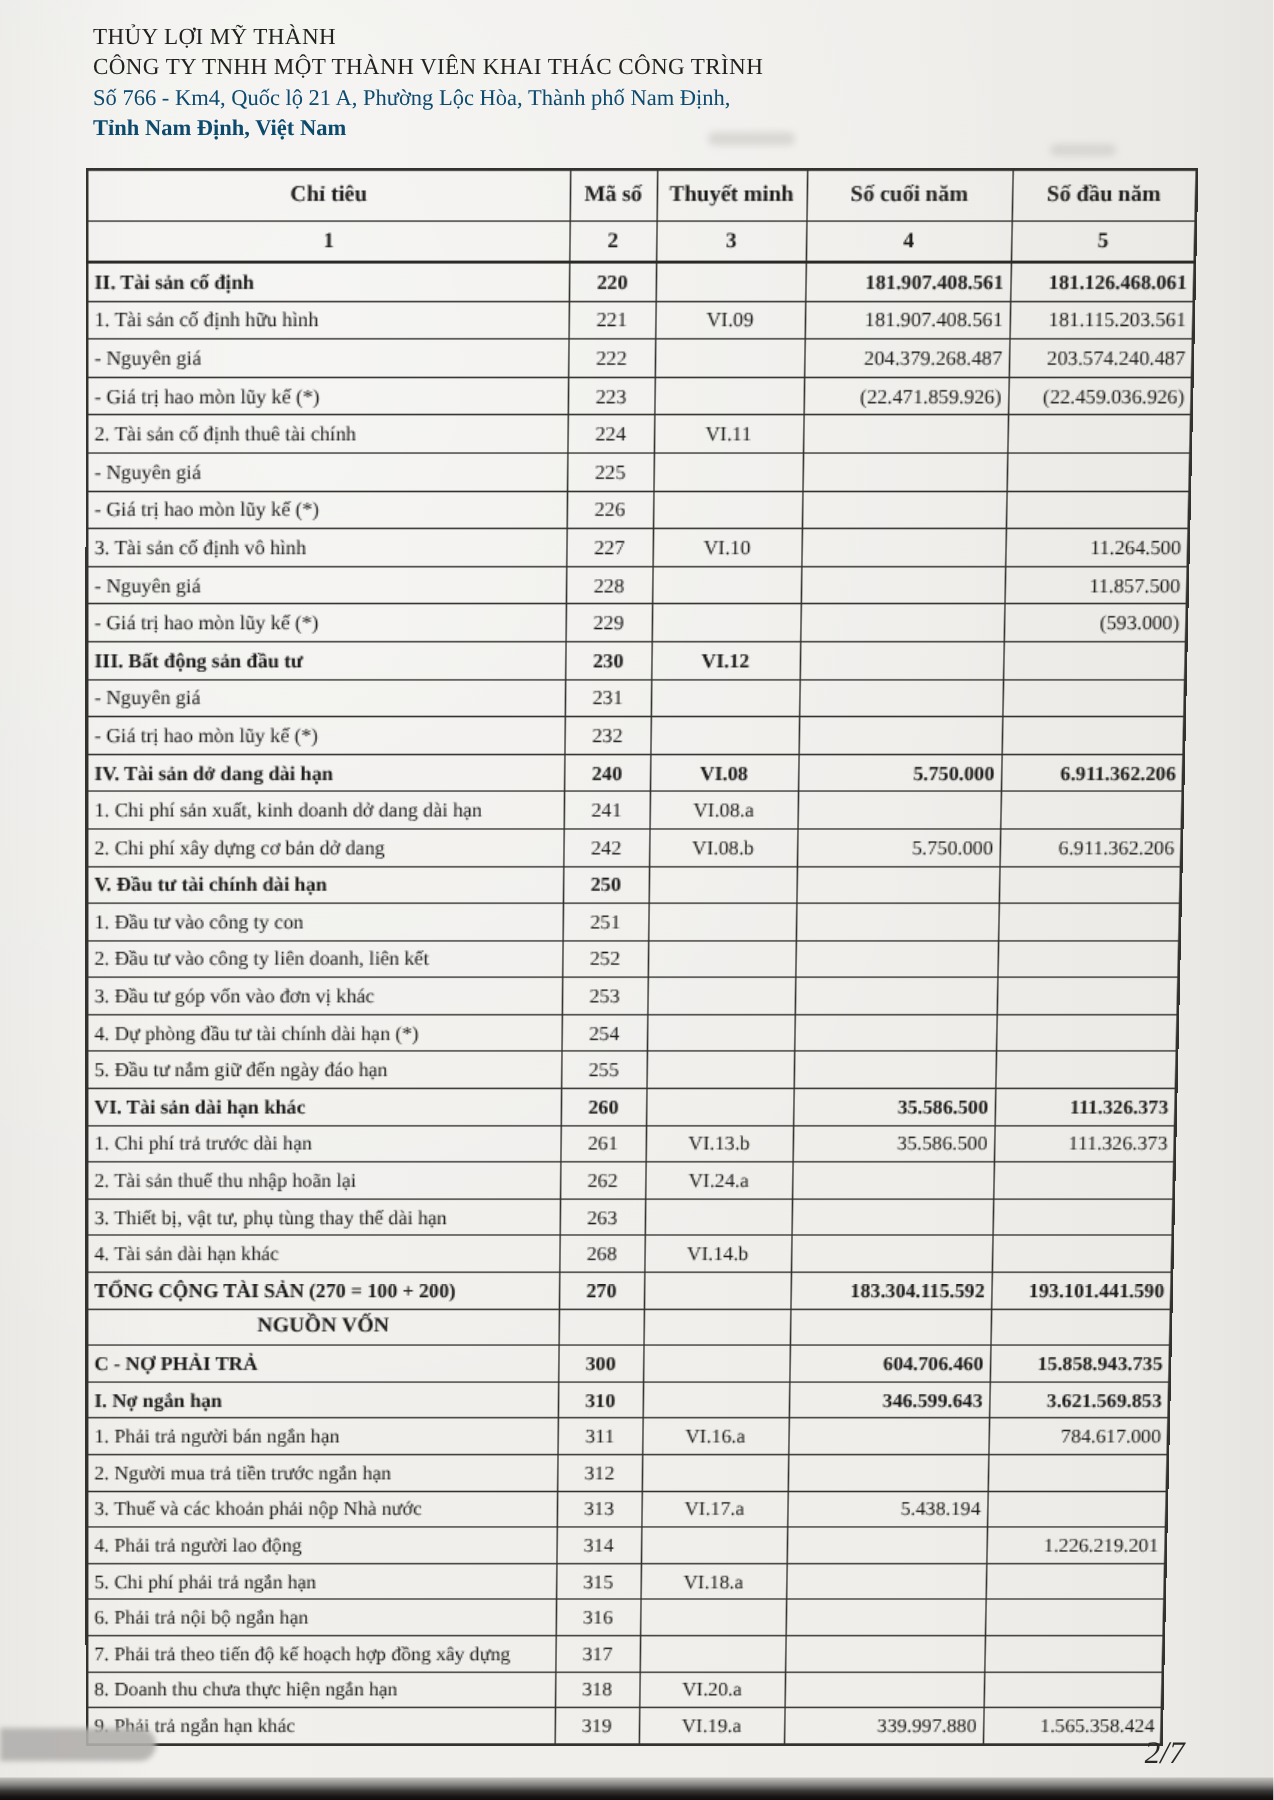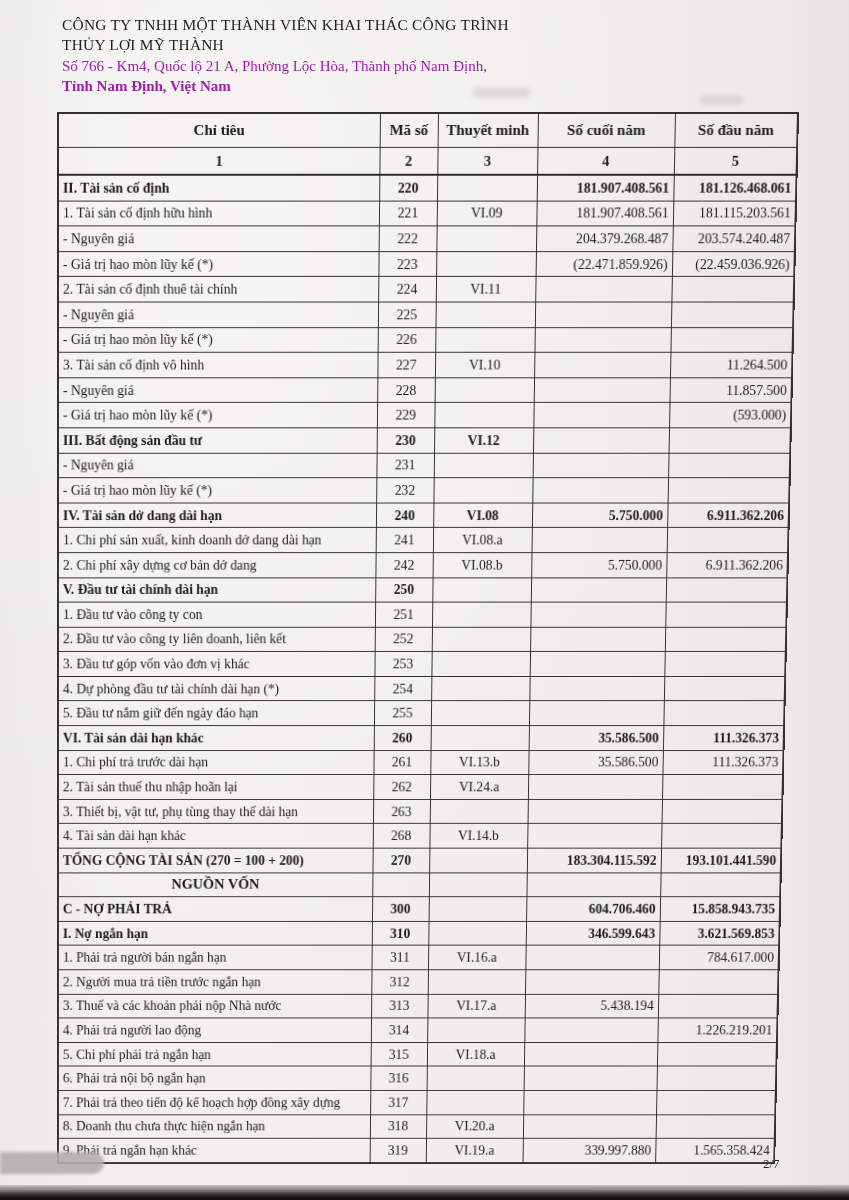--- a/index.html
+++ b/index.html
@@ -6,21 +6,21 @@
   body{
     width:849px;height:1200px;position:relative;overflow:hidden;
     background:
       radial-gradient(ellipse at 25% 20%, rgba(255,255,255,.35), rgba(255,255,255,0) 55%),
       linear-gradient(90deg,#eae9e6 0%, #f1f0ed 12%, #efeeeb 70%, #ebeae7 92%, #e6e5e2 100%);
     font-family:"Liberation Serif","DejaVu Serif",serif;
     color:#1d1c1a;
   }
   .doc-header{position:absolute;left:62px;top:15px;line-height:19.5px;}
   .company-name{font-size:15.4px;letter-spacing:.25px;color:#23221f;}
-  .company-address{font-size:15px;margin-top:2px;line-height:20px;color:#a21caf;}
+  .company-address{font-size:15px;margin-top:2px;line-height:20px;color:#0c4a6e;}
 
   .table-wrap{
     position:absolute;left:57px;top:112px;width:740px;
     transform:perspective(2000px) rotateX(-3.5deg);
     transform-origin:0 0;
   }
   table.balance{
     border-collapse:collapse;table-layout:fixed;width:740px;
     border:2.3px solid #34322f;
   }
@@ -40,40 +40,40 @@
     height:22.6px;font-size:13.7px;padding:1px 4px;color:#1b1a18;line-height:15px;
   }
   td.label{text-align:left;padding:1px 3px 1px 5px;}
   td.code{text-align:center;font-size:13.9px;}
   td.note{text-align:center;font-size:13.4px;}
   td.n4{text-align:right;padding-right:13px;font-size:13.5px;}
   td.n5{text-align:right;padding-right:6px;font-size:13.5px;}
   tr.bold td{font-weight:bold;}
   tr.center-label td.label{text-align:center;font-size:14.6px;}
 
-  .page-number{position:absolute;left:763px;top:1156px;font-size:13px;color:#2a2927;}
+  .page-number{position:absolute;left:763px;top:1156px;font-size:21px;color:#2a2927;font-style:italic;}
 
   .smudge{position:absolute;background:#c6c4c0;filter:blur(2.5px);opacity:.55;border-radius:4px;}
   .smudge.a{left:472px;top:88px;width:58px;height:9px;}
   .smudge.b{left:700px;top:96px;width:44px;height:8px;}
   .corner-blob{
     position:absolute;left:0;top:1152px;width:104px;height:22px;
     background:#b2b0ad;border-radius:0 11px 11px 0;filter:blur(1.6px);opacity:.9;
   }
   .scan-band{
     position:absolute;left:0;bottom:0;width:849px;height:15px;
     background:linear-gradient(#c4c2bf 0%, #8a8886 30%, #3a3836 60%, #161514 85%, #0e0d0c 100%);
   }
 </style>
 </head>
 <body>
 
 <div class="doc-header">
+  <div class="company-name">THỦY LỢI MỸ THÀNH</div>
   <div class="company-name">CÔNG TY TNHH MỘT THÀNH VIÊN KHAI THÁC CÔNG TRÌNH</div>
-  <div class="company-name">THỦY LỢI MỸ THÀNH</div>
   <div class="company-address">Số 766 - Km4, Quốc lộ 21 A, Phường Lộc Hòa, Thành phố Nam Định,</div>
   <div class="company-address" style="margin-top:0;font-weight:bold;">Tỉnh Nam Định, Việt Nam</div>
 </div>
 
 <div class="table-wrap">
   <table class="balance">
     <colgroup>
       <col style="width:322px">
         <col style="width:58px">
         <col style="width:100px">

